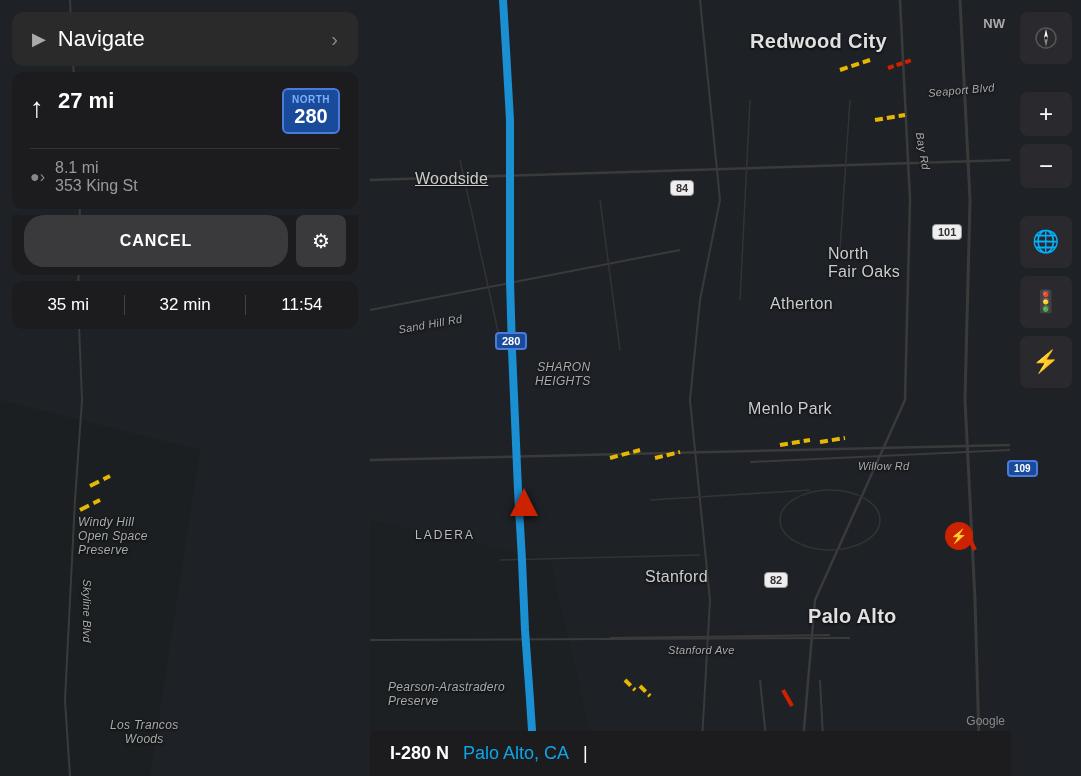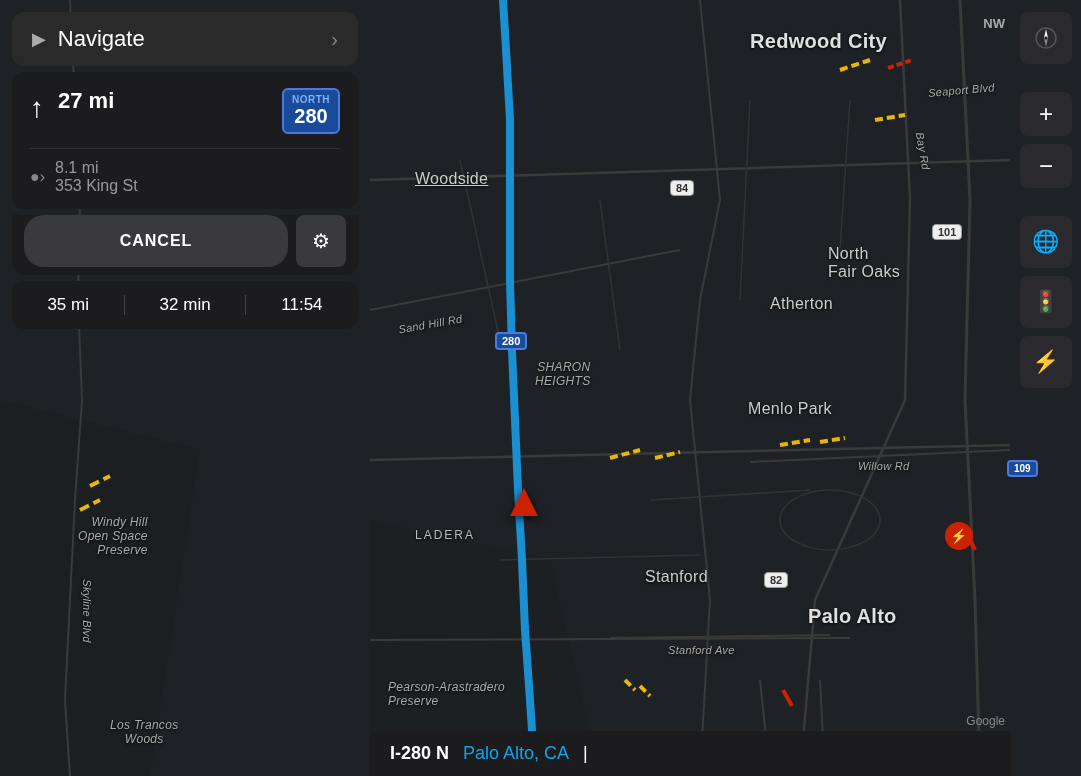--- a/index.html
+++ b/index.html
@@ -495,21 +495,21 @@
 
   <div class="map-label map-label-large" style="top:30px;left:750px;">Redwood City</div>
   <div class="map-label map-label-medium" style="top:170px;left:415px;text-decoration:underline;">Woodside</div>
   <div class="map-label map-label-medium" style="top:295px;left:770px;">Atherton</div>
   <div class="map-label map-label-medium" style="top:245px;left:828px;">North<br>Fair Oaks</div>
   <div class="map-label map-label-medium" style="top:400px;left:748px;">Menlo Park</div>
   <div class="map-label map-label-small" style="top:360px;left:535px;text-align:right;">SHARON<br>HEIGHTS</div>
   <div class="map-label map-label-medium" style="top:568px;left:645px;">Stanford</div>
   <div class="map-label map-label-large" style="top:605px;left:808px;">Palo Alto</div>
   <div class="map-label" style="top:528px;left:415px;font-size:12px;letter-spacing:2px;color:#bbb;">LADERA</div>
-  <div class="map-label map-label-small" style="top:515px;left:78px;text-align:right;font-style:italic;">Windy Hill<br>Open Space<br>Preserve</div>
+  <div class="map-label map-label-small" style="top:515px;left:78px;text-align:left;font-style:italic;">Windy Hill<br>Open Space<br>Preserve</div>
   <div class="map-label map-label-small" style="top:718px;left:110px;text-align:center;font-style:italic;">Los Trancos<br>Woods</div>
   <div class="map-label map-label-small" style="top:680px;left:388px;text-align:left;font-style:italic;">Pearson-Arastradero<br>Preserve</div>
   <div class="map-label map-label-small" style="top:84px;left:928px;font-size:11px;transform:rotate(-5deg);">Seaport Blvd</div>
   <div class="map-label map-label-small" style="top:460px;left:858px;font-size:11px;">Willow Rd</div>
   <div class="map-label map-label-small" style="top:644px;left:668px;font-size:11px;">Stanford Ave</div>
   <div class="map-label map-label-small" style="top:145px;left:904px;font-size:11px;transform:rotate(80deg);">Bay Rd</div>
   <div class="map-label map-label-small" style="top:318px;left:398px;font-size:11px;transform:rotate(-10deg);">Sand Hill Rd</div>
   <div class="map-label map-label-small" style="top:605px;left:55px;font-size:11px;transform:rotate(90deg);">Skyline Blvd</div>
 
   <div class="highway-shield" style="top:332px;left:495px;">280</div>

